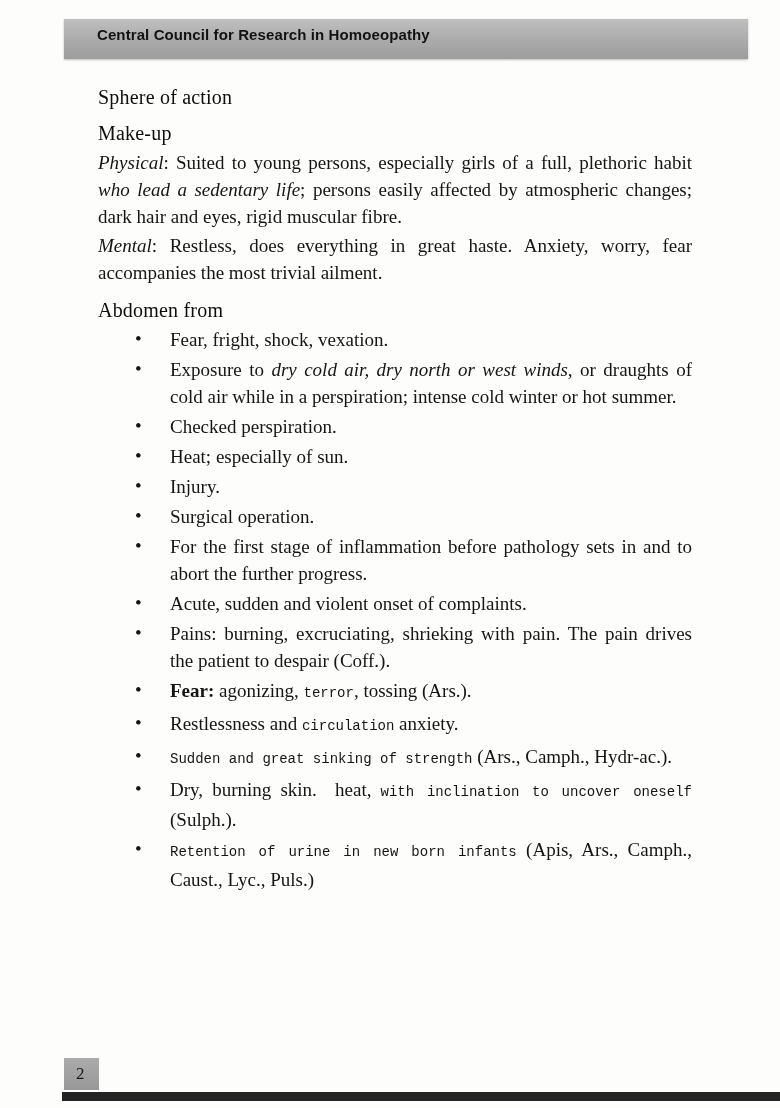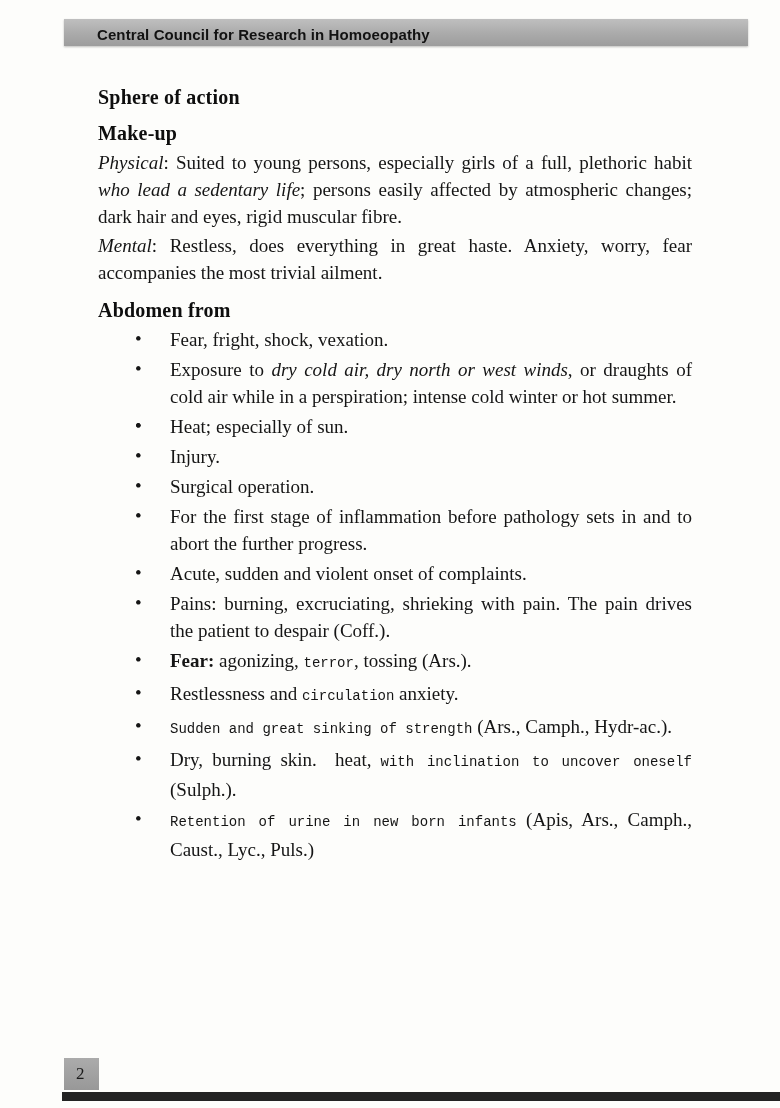--- a/index.html
+++ b/index.html
@@ -9,21 +9,21 @@
     background: #fdfdfb;
     font-family: "Liberation Serif", serif;
     color: #151515;
     overflow: hidden;
   }
 
   
   .header-bar {
     position: absolute;
     left: 64px; top: 19px;
-    width: 684px; height: 27px;
+    width: 684px; height: 40px;
     background: linear-gradient(180deg, #bfbfbf 0%, #aaaaaa 55%, #9d9d9d 100%);
     box-shadow: 0 1px 2px rgba(0,0,0,0.25);
   }
   .header-title {
     display: block;
     font-family: "Liberation Sans", sans-serif;
     font-weight: 700;
     font-size: 15px;
     line-height: 31px;
     padding-left: 33px;
@@ -32,21 +32,21 @@
   }
 
   .content {
     position: absolute;
     left: 98px; top: 86px;
     width: 594px;
   }
 
   .section-heading {
     font-size: 20px;
-    font-weight: 700;
+    font-weight: 400;
     margin: 13px 0 4px 0;
     color: #0e0e0e;
     letter-spacing: 0.2px;
   }
   .section-heading.first { margin-top: 0; }
 
   .body-par {
     font-size: 19px;
     line-height: 27px;
     text-align: justify;
@@ -110,21 +110,21 @@
   <h2 class="section-heading first">Sphere of action</h2>
 
   <h2 class="section-heading">Make-up</h2>
   <p class="body-par makeup-par"><span class="run-i">Physical</span><span class="run-n">: Suited to young persons, especially girls of a full, plethoric habit </span><span class="run-i">who lead a sedentary life</span><span class="run-n">; persons easily affected by atmospheric changes; dark hair and eyes, rigid muscular fibre.</span></p>
   <p class="body-par makeup-par"><span class="run-i">Mental</span><span class="run-n">: Restless, does everything in great haste. Anxiety, worry, fear accompanies the most trivial ailment.</span></p>
 
   <h2 class="section-heading">Abdomen from</h2>
   <ul class="bullets">
     <li><span class="bullet-dot">•</span><span class="li-text"><span class="run-n">Fear, fright, shock, vexation.</span></span></li>
     <li><span class="bullet-dot">•</span><span class="li-text"><span class="run-n">Exposure to </span><span class="run-i">dry cold air, dry north or west winds</span><span class="run-n">, or draughts of cold air while in a perspiration; intense cold winter or hot summer.</span></span></li>
-    <li><span class="bullet-dot">•</span></li>
+    <li><span class="bullet-dot">•</span><span class="li-text"><span class="run-n">Checked perspiration.</span></span></li>
     <li><span class="bullet-dot">•</span><span class="li-text"><span class="run-n">Heat; especially of sun.</span></span></li>
     <li><span class="bullet-dot">•</span><span class="li-text"><span class="run-n">Injury.</span></span></li>
     <li><span class="bullet-dot">•</span><span class="li-text"><span class="run-n">Surgical operation.</span></span></li>
   </ul>
 
   <ul class="bullets">
     <li><span class="bullet-dot">•</span><span class="li-text"><span class="run-n">For the first stage of inflammation before pathology sets in and to abort the further progress.</span></span></li>
     <li><span class="bullet-dot">•</span><span class="li-text"><span class="run-n">Acute, sudden and violent onset of complaints.</span></span></li>
     <li><span class="bullet-dot">•</span><span class="li-text"><span class="run-n">Pains: burning, excruciating, shrieking with pain. The pain drives the patient to despair (Coff.).</span></span></li>
     <li><span class="bullet-dot">•</span><span class="li-text"><span class="run-b">Fear:</span><span class="run-n"> agonizing, </span><span class="run-m">terror</span><span class="run-n">, tossing (Ars.).</span></span></li>

